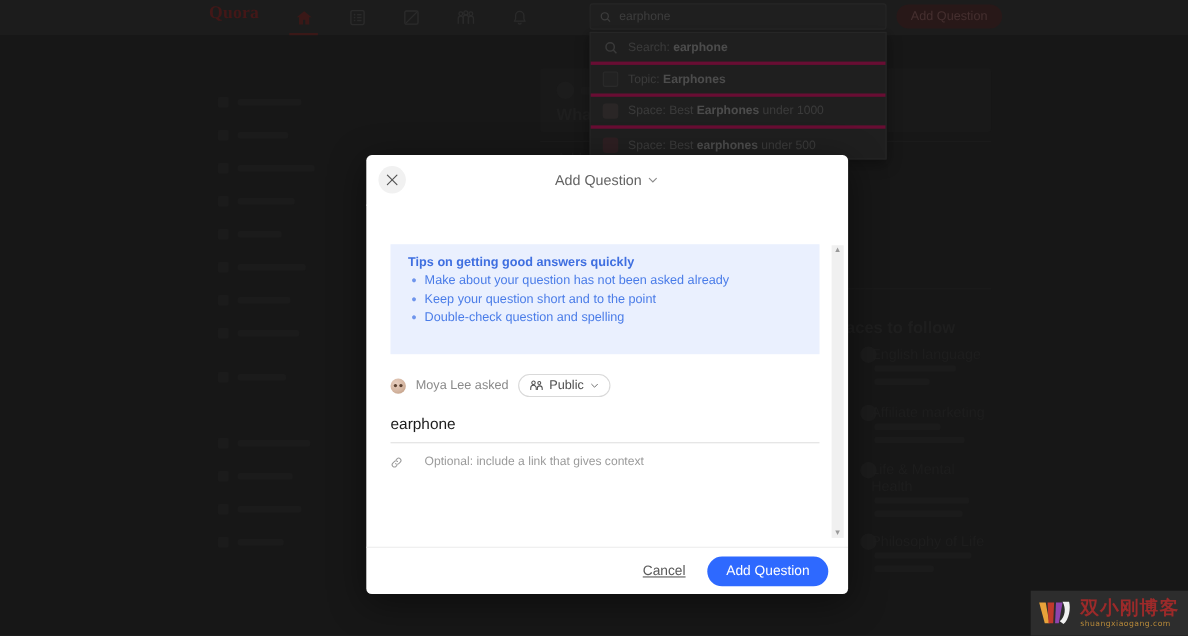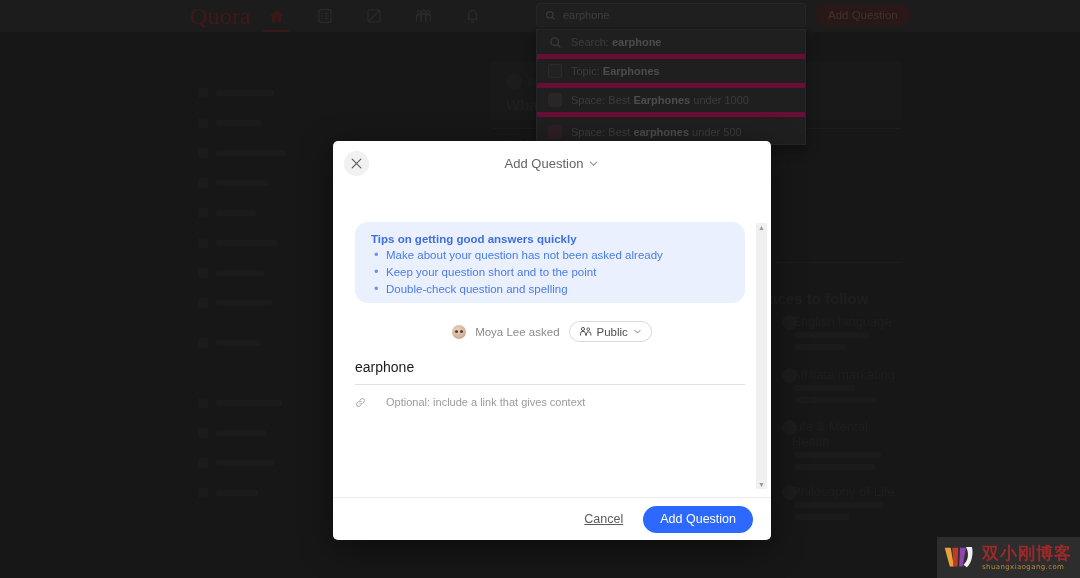--- a/index.html
+++ b/index.html
@@ -15,21 +15,21 @@
   #backdrop { position:absolute; inset:0; background:#2a2a2a; }
 
   .bg-topbar {
     position:absolute; left:0; top:0; width:1080px; height:32px;
     background:#343434;
     display:flex; align-items:center;
   }
   .bg-logo {
     position:absolute; left:190px; top:3px;
     font-family:"Liberation Serif", serif;
-    font-size:24px; font-weight:400; color:#7a2b2b; letter-spacing:.2px;
+    font-size:16px; font-weight:700; color:#7a2b2b; letter-spacing:.2px;
   }
   .bg-nav { position:absolute; left:262px; top:0; height:32px; display:flex; align-items:center; gap:21px; }
   .bg-nav-item {
     width:28px; height:32px; display:flex; align-items:center; justify-content:center;
     position:relative; opacity:.62;
   }
   .bg-nav-item.active::after {
     content:""; position:absolute; left:1px; right:1px; bottom:0; height:2.5px; background:#8c2a26;
   }
   .bg-nav-item svg { display:block; }
@@ -49,21 +49,21 @@
   }
 
   
   .bg-suggest {
     position:absolute; left:536px; top:29px; width:270px; height:116px;
     background:#3a3a3a; border:1px solid #454545;
     box-shadow:0 4px 12px rgba(0,0,0,.35);
   }
   .sg-row {
     height:29px; display:flex; align-items:center; gap:9px; padding:0 11px;
-    border-bottom:5px solid #be185d; font-size:11px; color:#6b6b6b;
+    border-bottom:3px solid #be185d; font-size:11px; color:#6b6b6b;
   }
   .sg-row:last-child { border-bottom:none; }
   .sg-row b { color:#8a8a8a; font-weight:700; }
   .sg-ico { width:14px; height:14px; flex:none; display:flex; align-items:center; justify-content:center; }
   .sg-thumb { width:14px; height:14px; border-radius:3px; background:#4a4a4a; flex:none; }
   .sg-thumb.s1 { background:#4e4646; }
   .sg-thumb.s2 { background:#553a3e; }
   .sg-thumb.topic { background:#3f3f3f; border:1px solid #4d4d4d; border-radius:2px; }
   .ghost-card {
     position:absolute; background:#2e2e2e; border-radius:3px;
@@ -99,34 +99,34 @@
     display:flex; align-items:center; gap:5px;
     font-size:13px; color:#636363;
   }
 
   .m-body {
     flex:1; position:relative; overflow:hidden;
     padding:0 22px; border-top:1px solid #fff;
   }
 
   .tips {
-    margin-top:35px; background:#eaf0fe; border-radius:13px;
-    padding:11px 16px 5px 16px; width:390px;
+    margin-top:35px; background:#eaf0fe; border-radius:0;
+    padding:11px 16px 24px 16px; width:390px;
   }
   .tips-h { font-size:11.5px; font-weight:700; color:#3f6fe0; margin-bottom:2px; }
   .tips ul { list-style:none; }
   .tips li {
     font-size:11.5px; color:#4a7ce8; line-height:17px;
     padding-left:15px; position:relative;
   }
   .tips li::before {
     content:"•"; position:absolute; left:3px; top:-1px; font-size:13px; color:#6f95ec;
   }
 
-  .byline { margin-top:18px; display:flex; align-items:center; gap:9px;justify-content:center; }
+  .byline { margin-top:18px; display:flex; align-items:center; gap:9px; }
   .avatar {
     width:14px; height:14px; border-radius:50%;
     background:radial-gradient(circle at 38% 33%, #e8cfc0 0%, #d3b49f 58%, #b99478 100%);
     position:relative; overflow:hidden; flex:none;
   }
   .avatar::before, .avatar::after {
     content:""; position:absolute; width:3px; height:3px; border-radius:50%; background:#5a4030; top:5px;
   }
   .avatar::before { left:3px; }
   .avatar::after { left:8px; }

